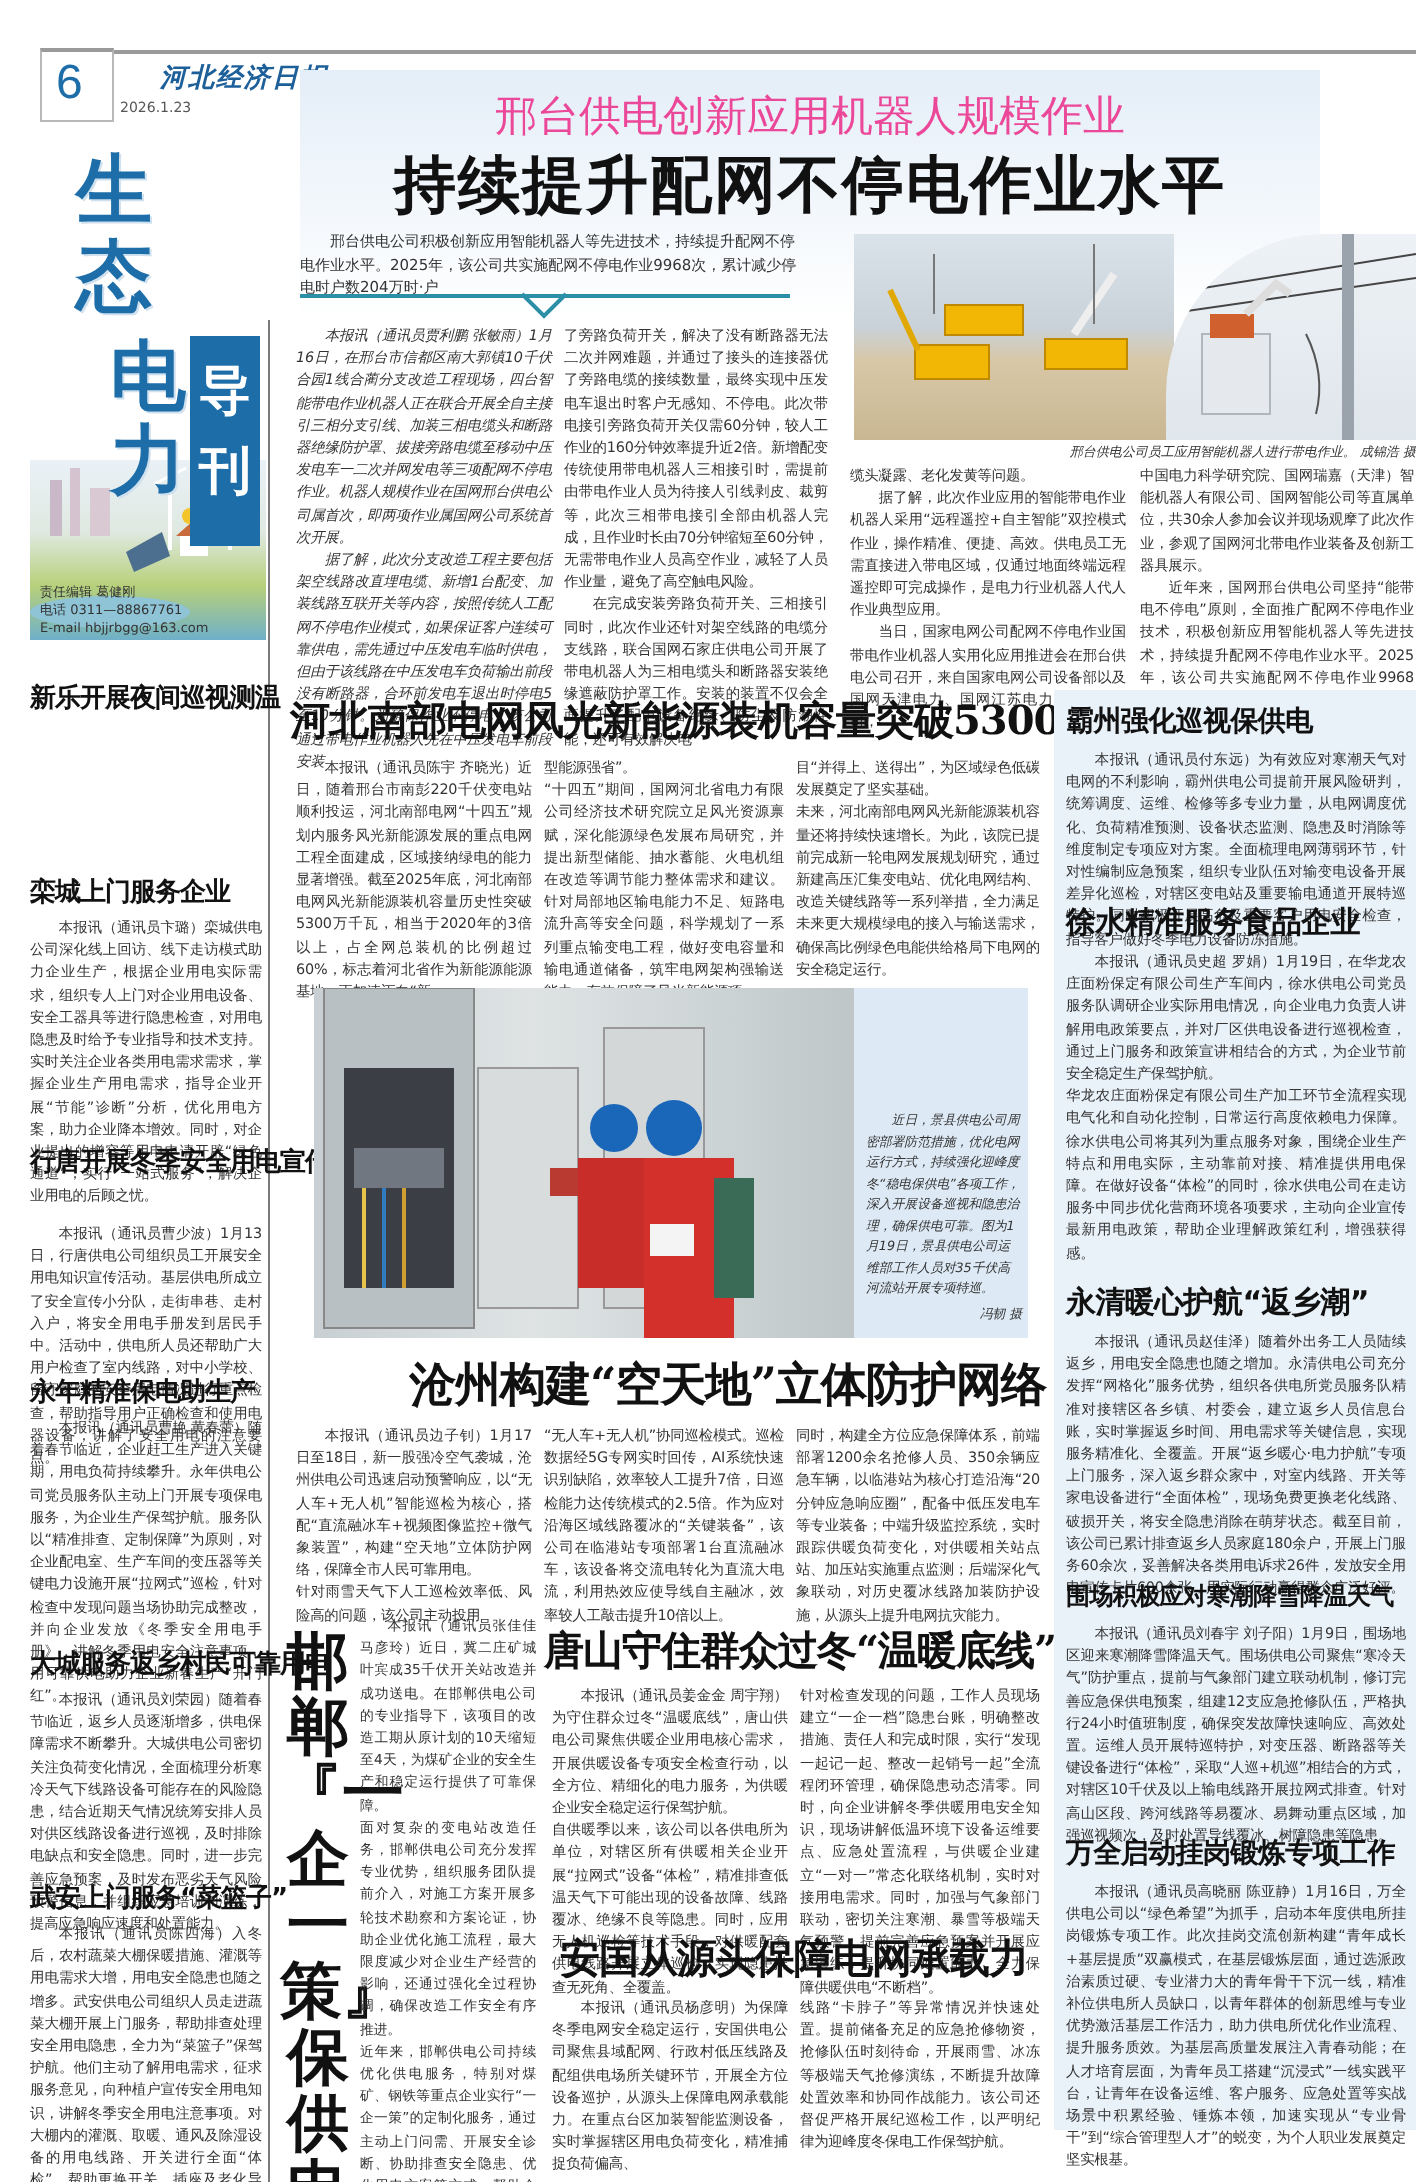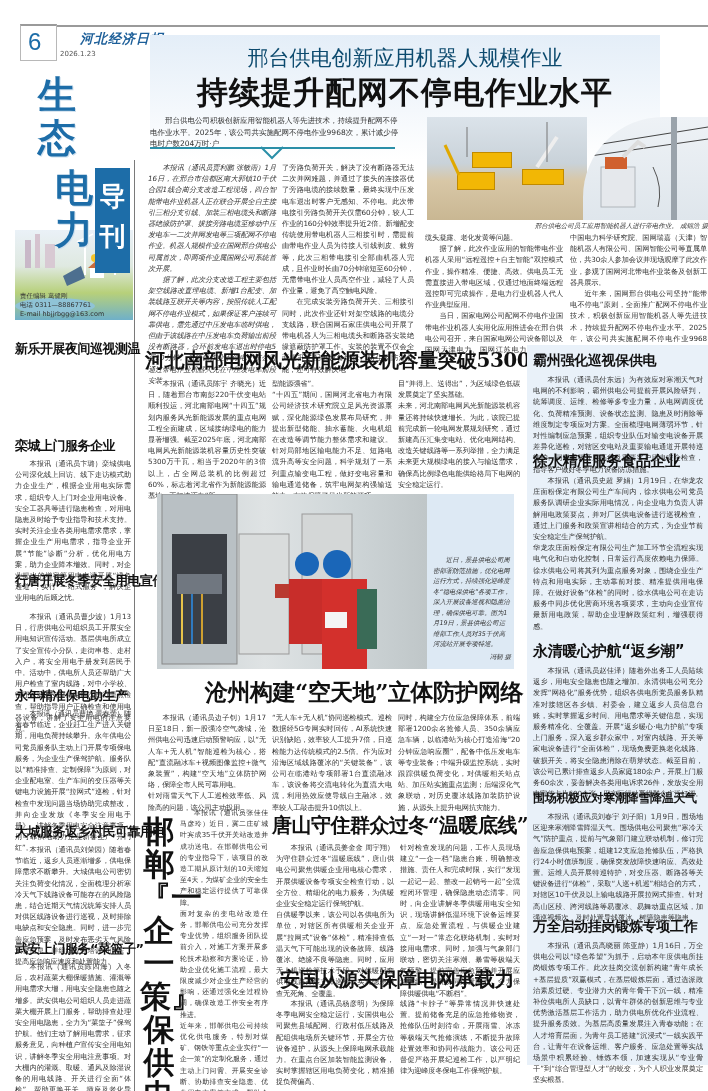--- a/index.html
+++ b/index.html
@@ -13,21 +13,21 @@
   .pagenum { left: 28px; top: 28px; font-size: 24px; color: #1d6da8; font-family: "Liberation Sans", sans-serif; }
   .masthead { left: 60px; top: 30px; font-size: 13px; color: #1d5f99; font-style: italic; font-weight: bold; font-family: "DejaVu Serif", serif; letter-spacing: 1px; margin-left: 20px; }
   .date { left: 60px; top: 50px; font-size: 7px; color: #555; }
   .vert-big { font-family: "DejaVu Serif", serif; font-weight: bold; color: #1d6da8; font-size: 38px; line-height: 40px; text-shadow: 1px 1px 0 #cfe0ee; }
   .guide-box { left: 95px; top: 168px; width: 35px; height: 105px; background: #1d6da8; color: #fff; font-weight: bold; font-size: 26px; line-height: 40px; text-align: center; padding-top: 8px; }
   .scene { left: 15px; top: 230px; width: 118px; height: 90px; background: linear-gradient(180deg, #eaf1f7 0%, #dfe9e1 40%, #b7d07a 70%, #6fb0c9 100%); }
   .editor-info { left: 20px; top: 292px; width: 110px; font-size: 6.5px; line-height: 9px; color: #333; text-align: left; }
   .leftcol-rule { left: 134px; top: 160px; width: 1px; height: 931px; background: #7a7a7a; }
   .side-h { font-size: 13px; font-weight: bold; color: #111; white-space: nowrap; letter-spacing: -0.5px; }
   .lead-bg { left: 150px; top: 35px; width: 510px; height: 125px; background: linear-gradient(180deg, #e4eef8 0%, #f4f8fc 60%, #fff 100%); }
-  .kicker { left: 150px; top: 44px; width: 510px; text-align: center; font-size: 21px; color: #0c4a6e; font-family: "DejaVu Serif", serif; }
+  .kicker { left: 150px; top: 44px; width: 510px; text-align: center; font-size: 21px; color: #ec4899; font-family: "DejaVu Serif", serif; }
   .main-head { left: 150px; top: 72px; width: 510px; text-align: center; font-size: 31px; font-weight: bold; color: #111; font-family: "DejaVu Serif", serif; letter-spacing: 1px; }
   .lead-text { left: 150px; top: 115px; width: 250px; font-size: 7.5px; line-height: 11.5px; color: #333; }
   .lead-text span { display: block; text-indent: 2em; }
   .lead-rule { left: 150px; top: 147px; width: 245px; height: 2px; background: #2b8fa8; }
   .chevron { left: 260px; top: 146px; width: 24px; height: 14px; }
   .photo1 { left: 427px; top: 117px; width: 160px; height: 103px; background: linear-gradient(180deg, #dbe3ea 0%, #c9d2d9 45%, #d8c7a6 62%, #c9b793 100%); overflow: hidden; }
   .photo2 { left: 583px; top: 117px; width: 125px; height: 103px; background: linear-gradient(180deg, #eef2f6 0%, #dfe6ec 100%); border-top-left-radius: 80px; overflow: hidden; }
   .truck { position: absolute; background: #f2b705; border: 1px solid #c08a00; }
   .caption1 { left: 427px; top: 222px; width: 281px; font-size: 6.5px; color: #333; text-align: right; font-style: italic; }
   .rhead { font-size: 19px; font-weight: bold; color: #111; font-family: "DejaVu Serif", serif; white-space: nowrap; letter-spacing: -0.5px; }

